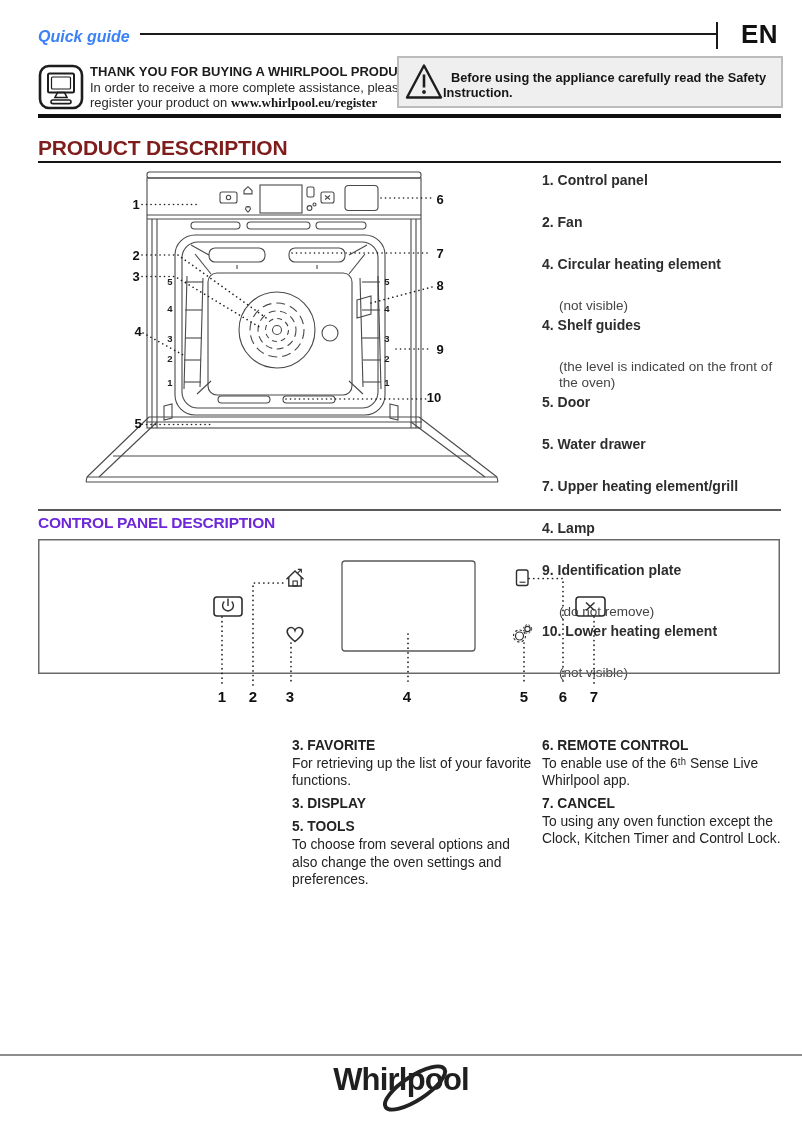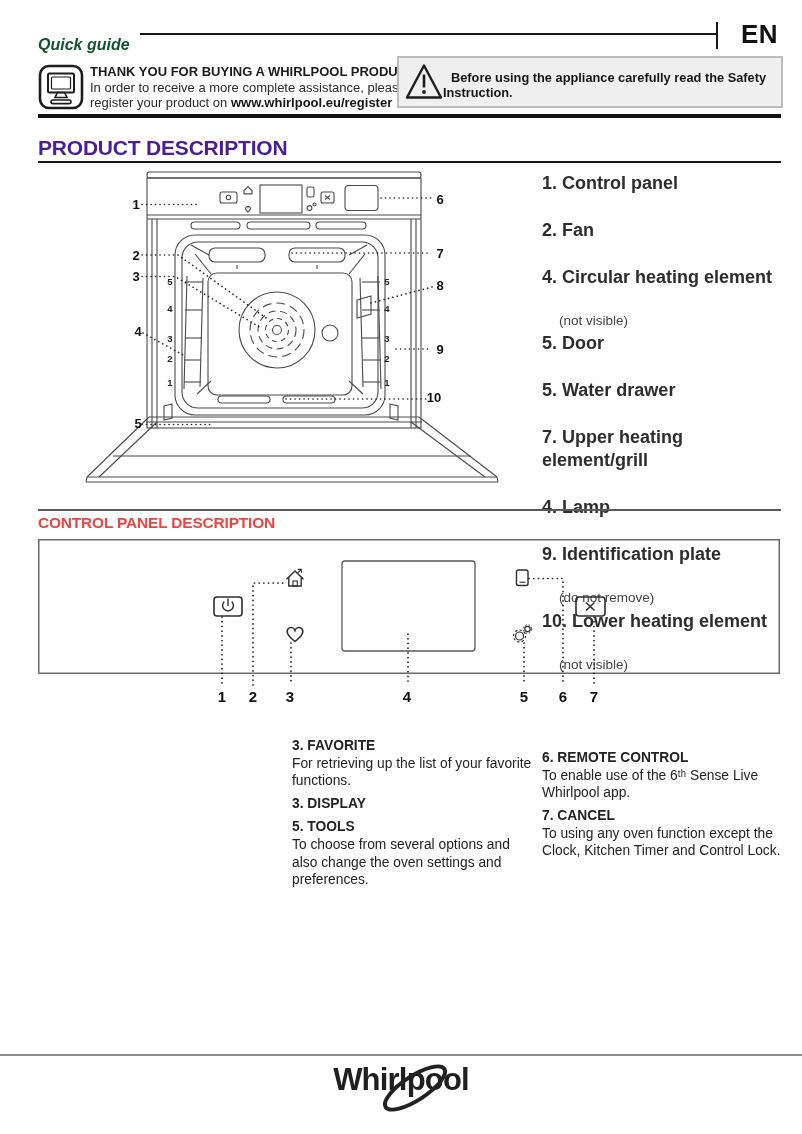--- a/index.html
+++ b/index.html
@@ -1,49 +1,49 @@
 <!DOCTYPE html>
 <html><head>
 <meta charset="utf-8">
 <style>
   html,body{margin:0;padding:0;background:#e8e8e8;}
   .page{position:relative;width:802px;height:1134px;background:#ffffff;
         font-family:"Liberation Sans","DejaVu Sans",sans-serif;color:#262626;overflow:hidden;margin:0 auto;}
   .abs{position:absolute;}
   
-  .qg-title{left:38px;top:36px;font-size:16px;font-weight:700;font-style:italic;color:#14532d;}
+  .qg-title{left:38px;top:28px;font-size:16px;font-weight:700;font-style:italic;color:#3b82f6;}
   .qg-line{left:140px;top:33px;width:577px;height:2px;background:#1a1a1a;}
   .qg-tick{left:716px;top:22px;width:2px;height:27px;background:#1a1a1a;}
   .lang{left:741px;top:19px;font-size:26px;font-weight:800;letter-spacing:.5px;color:#111;}
   
   .reg-title{left:90px;top:64px;font-size:13px;font-weight:700;color:#1c1c1c;}
   .reg-l1{left:90px;top:80px;font-size:13px;color:#2a2a2a;}
   .reg-l2{left:90px;top:95px;font-size:13px;color:#2a2a2a;}
-  .reg-l2 b{font-weight:700;color:#161616;}
+  .reg-l2 b{font-weight:700;color:#161616;font-family:Liberation Serif, serif;}
   
   .warnbox{left:397px;top:56px;width:386px;height:52px;background:#f0efef;border:2px solid #bcbcbc;box-sizing:border-box;}
   .warn-t1{left:443px;top:70px;font-size:12.8px;font-weight:700;color:#161616;padding-left:8px;}
   .warn-t2{left:443px;top:85px;font-size:12.8px;font-weight:700;color:#161616;}
   .rule-thick{left:38px;top:114px;width:743px;height:3.5px;background:#101010;}
   
-  .pd-head{left:38px;top:136px;font-size:21px;font-weight:800;letter-spacing:-.2px;color:#4c1d95;}
+  .pd-head{left:38px;top:136px;font-size:21px;font-weight:800;letter-spacing:-.2px;color:#7f1d1d;}
   .pd-underline{left:38px;top:161px;width:743px;height:2px;background:#151515;}
   .co{position:absolute;transform:translate(-50%,-50%);font-size:13px;font-weight:700;color:#111;}
   .sl{position:absolute;transform:translate(-50%,-50%);font-size:9.5px;font-weight:700;color:#222;}
   .parts{left:542px;top:172px;width:240px;}
   .part{margin-bottom:3px;}
-  .part-label{font-size:18px;font-weight:600;line-height:1.28;color:#2d2d2d;}
+  .part-label{font-size:14px;font-weight:600;line-height:1.28;color:#2d2d2d;}
   .part-note{font-size:13.5px;font-weight:400;line-height:1.2;color:#454545;padding-left:17px;margin-top:24px;}
   
   .rule-mid{left:38px;top:509px;width:743px;height:1.5px;background:#5a5a5a;}
-  .cp-head{left:38px;top:514px;font-size:15.5px;font-weight:700;letter-spacing:-.2px;color:#ef4444;}
+  .cp-head{left:38px;top:514px;font-size:15.5px;font-weight:700;letter-spacing:-.2px;color:#6d28d9;}
   .pn{position:absolute;transform:translate(-50%,-50%);font-size:15px;font-weight:700;color:#111;}
   
   .fcol{position:absolute;top:737px;font-size:13.8px;line-height:1.24;color:#232323;}
-  .fc1{left:38px;width:242px;} .fc2{left:292px;width:246px;} .fc3{left:542px;width:240px;margin-top:12px;}
+  .fc1{left:38px;width:242px;} .fc2{left:292px;width:246px;} .fc3{left:542px;width:240px;}
   .ftitle{font-weight:700;margin-top:6px;}
   .ftitle:first-child{margin-top:0;}
   .fdesc{margin-top:1px;}
   
   .foot-line{left:0;top:1054px;width:802px;height:1.5px;background:#8d8d8d;}
   .brand{left:0;top:1062px;width:802px;text-align:center;font-size:31px;font-weight:700;letter-spacing:-.8px;color:#1f1f1f;}
   svg{display:block;}
 </style>
 </head>
 <body>
@@ -212,20 +212,24 @@
       </div>
     <div class="part">
         <div class="part-label">2. Fan</div>
         <div class="part-note"></div>
       </div>
     <div class="part">
         <div class="part-label">4. Circular heating element</div>
         <div class="part-note">(not visible)</div>
       </div>
     <div class="part">
+        <div class="part-label">4. Shelf guides</div>
+        <div class="part-note">(the level is indicated on the front of the oven)</div>
+      </div>
+    <div class="part">
         <div class="part-label">5. Door</div>
         <div class="part-note"></div>
       </div>
     <div class="part">
         <div class="part-label">5. Water drawer</div>
         <div class="part-note"></div>
       </div>
     <div class="part">
         <div class="part-label">7. Upper heating element/grill</div>
         <div class="part-note"></div>

